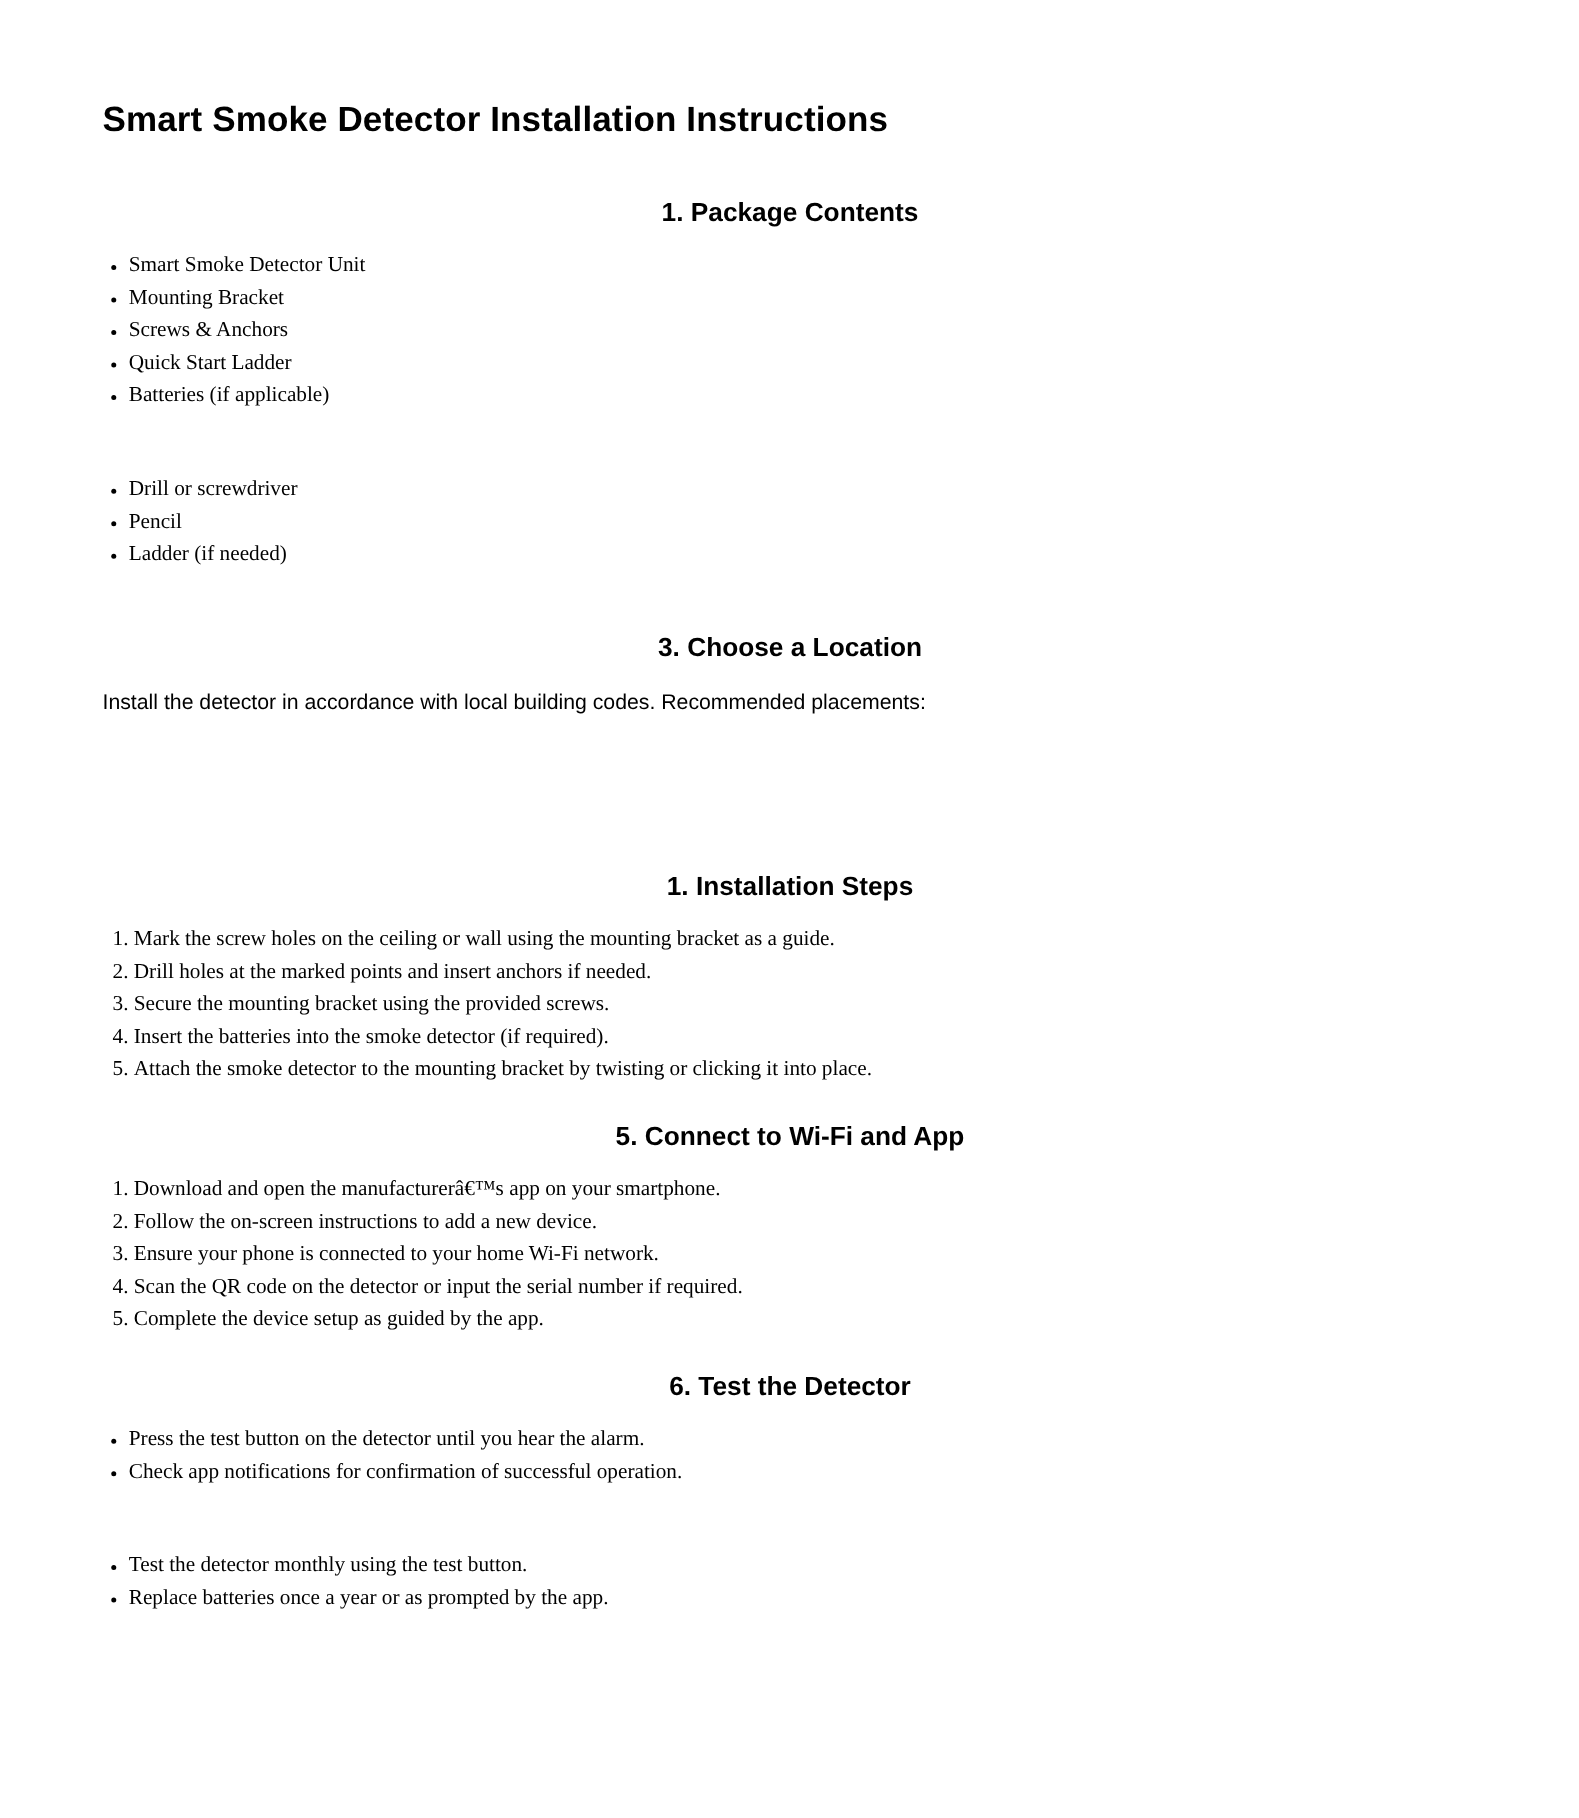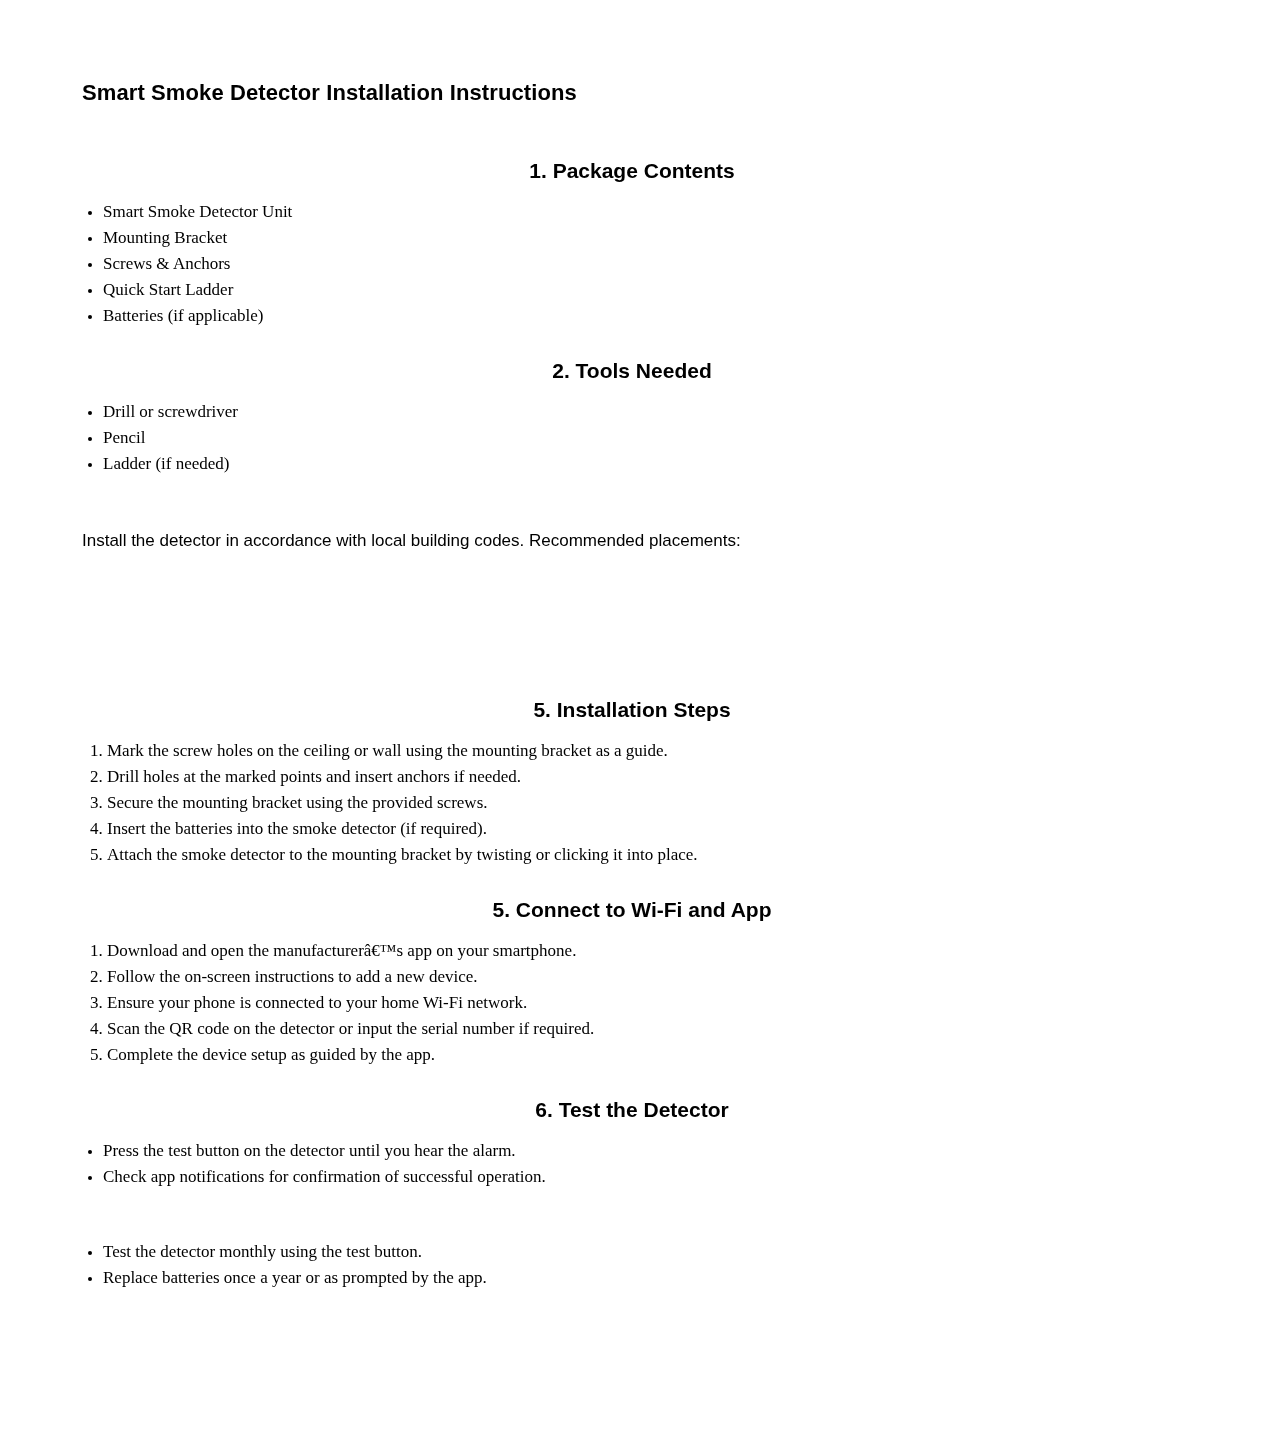--- a/index.html
+++ b/index.html
@@ -28,21 +28,21 @@
   }
 
   .doc-page {
     position: absolute;
     left: 82px;
     top: 0;
     width: 1100px;
   }
 
   .doc-title {
-    font-size: 22px;
+    font-size: 28px;
     font-weight: bold;
     line-height: 1.0;
     letter-spacing: 0.1px;
     margin: 0;
     padding: 0;
     position: absolute;
     left: 0;
     top: 82px;
     white-space: nowrap;
   }
@@ -111,34 +111,34 @@
       <ul class="doc-list" style="margin-top:18px;">
         <li>Smart Smoke Detector Unit</li>
         <li>Mounting Bracket</li>
         <li>Screws &amp; Anchors</li>
         <li>Quick Start Ladder</li>
         <li>Batteries (if applicable)</li>
       </ul>
     </div>
 
     <div class="section" style="top:360px;">
-      <h2 class="section-heading">2. Tools Needed</h2>
       <ul class="doc-list" style="margin-top:18px;">
         <li>Drill or screwdriver</li>
         <li>Pencil</li>
         <li>Ladder (if needed)</li>
       </ul>
     </div>
 
     <div class="section" style="top:508px;">
+      <h2 class="section-heading">3. Choose a Location</h2>
       <p class="section-intro" style="margin-top:24px;">Install the detector in accordance with local building codes. Recommended placements:</p>
     </div>
 
     <div class="section" style="top:699px;">
-      <h2 class="section-heading">5. Installation Steps</h2>
+      <h2 class="section-heading">1. Installation Steps</h2>
       <ol class="doc-list" style="margin-top:18px;">
         <li>Mark the screw holes on the ceiling or wall using the mounting bracket as a guide.</li>
         <li>Drill holes at the marked points and insert anchors if needed.</li>
         <li>Secure the mounting bracket using the provided screws.</li>
         <li>Insert the batteries into the smoke detector (if required).</li>
         <li>Attach the smoke detector to the mounting bracket by twisting or clicking it into place.</li>
       </ol>
     </div>
 
     <div class="section" style="top:899px;">

